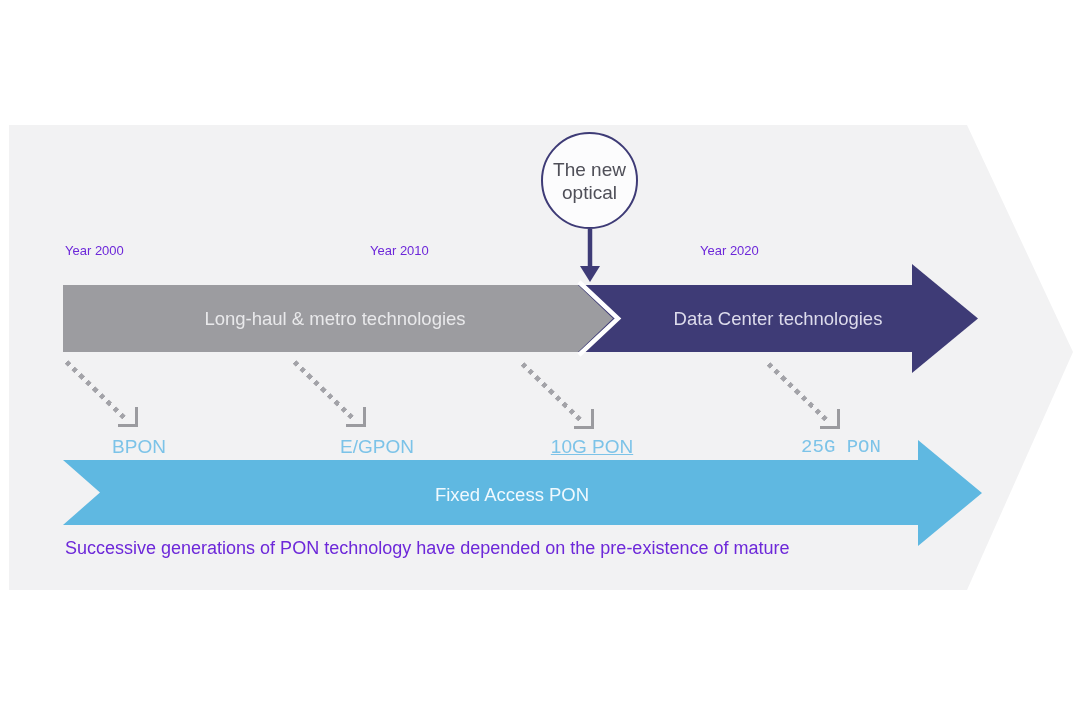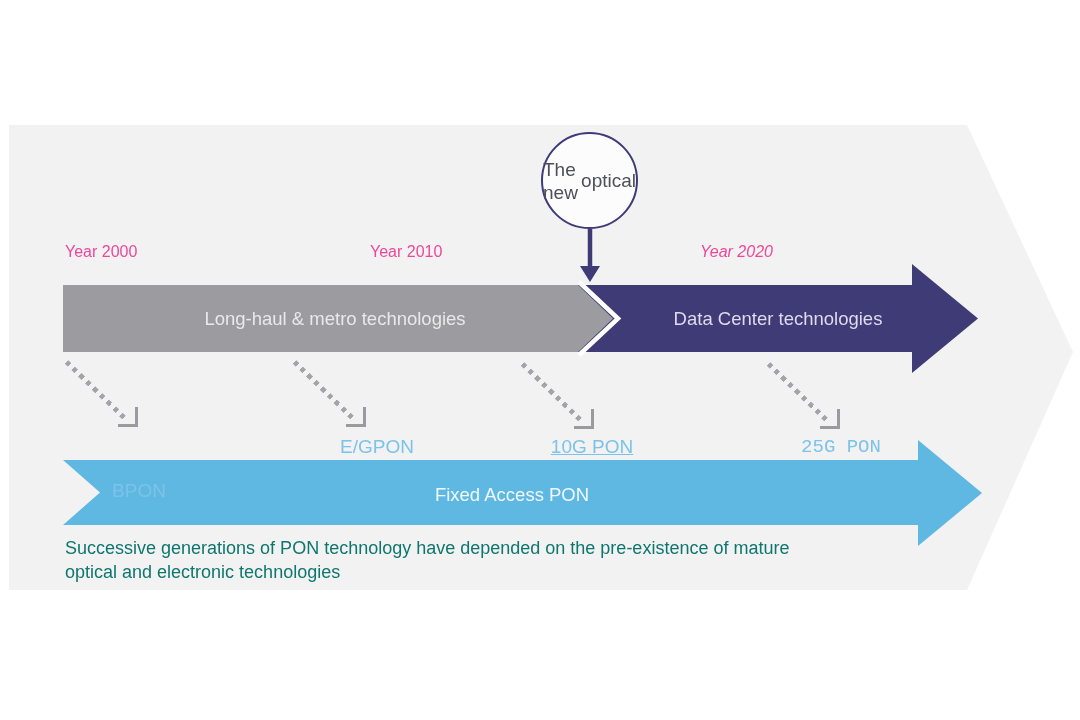--- a/index.html
+++ b/index.html
@@ -5,53 +5,53 @@
   html,body{margin:0;padding:0;background:#fff;}
   .canvas{
     position:relative;width:1080px;height:720px;background:#ffffff;overflow:hidden;
     font-family:"Liberation Sans",sans-serif;
   }
   .layer{position:absolute;left:0;top:0;}
   
   .callout{
     position:absolute;left:541px;top:132px;width:97px;height:97px;
     border:2.5px solid #3e3b76;border-radius:50%;background:#fcfcfd;
-    display:flex;flex-direction:row;align-items:center;justify-content:center;
+    display:flex;flex-direction:column;align-items:center;justify-content:center;
     box-sizing:border-box;color:#4f4f58;font-size:19px;line-height:23px;z-index:5;
   }
   
-  .year{position:absolute;top:243px;font-size:16px;color:#ec4899;z-index:4;}
+  .year{position:absolute;top:243px;font-size:13px;color:#6d28d9;z-index:4;}
   .year-2000{left:65px;}
   .year-2010{left:370px;text-align:center;}
-  .year-2020{left:700px;font-style:italic;}
+  .year-2020{left:700px;}
   
   .dashed-arrow{position:absolute;width:140px;height:80px;z-index:4;}
   .da-1{left:68px;top:360px;}
   .da-2{left:296px;top:360px;}
   .da-3{left:524px;top:362px;}
   .da-4{left:770px;top:362px;}
   .dots{
     position:absolute;left:0;top:0;width:82px;height:4.5px;
     background:repeating-linear-gradient(90deg,#a3a3a8 0 4.5px,transparent 4.5px 9.5px);
     transform:rotate(44deg);transform-origin:left top;
   }
   .bracket{
     position:absolute;left:50px;top:47px;width:17px;height:17px;
     border-right:3px solid #9b9b9f;border-bottom:3px solid #9b9b9f;
   }
   
   .pon-label{
     position:absolute;top:436px;font-size:19px;color:#7cc3e8;
     transform:translateX(-50%);white-space:nowrap;z-index:4;
   }
-  .pon-1{left:139px;margin-top:44px;} .pon-2{left:377px;} .pon-3{left:592px;text-decoration:underline;} .pon-4{left:841px;font-family:Liberation Mono, monospace;}
+  .pon-1{left:139px;} .pon-2{left:377px;} .pon-3{left:592px;text-decoration:underline;} .pon-4{left:841px;font-family:Liberation Mono, monospace;}
   
   .caption{
     position:absolute;left:65px;top:536px;font-size:18px;line-height:24px;
-    color:#0f766e;z-index:4;
+    color:#6d28d9;z-index:4;
   }
   svg text{font-family:"Liberation Sans",sans-serif;}
 </style>
 </head>
 <body>
 
 <div class="canvas">
 
   <svg class="layer" width="1080" height="720" aria-hidden="true">
     <polygon points="9,125 967,125 1073,352 967,590 9,590" fill="#f2f2f3"></polygon>
@@ -101,16 +101,15 @@
     <div class="bracket"></div>
   </div>
 
   <div class="pon-label pon-1">BPON</div>
   <div class="pon-label pon-2">E/GPON</div>
   <div class="pon-label pon-3">10G PON</div>
   <div class="pon-label pon-4">25G PON</div>
 
   <div class="caption">
     <div>Successive generations of PON technology have depended on the pre-existence of mature</div>
-    <div>optical and electronic technologies</div>
   </div>
 
 </div>
 
 </body></html>

